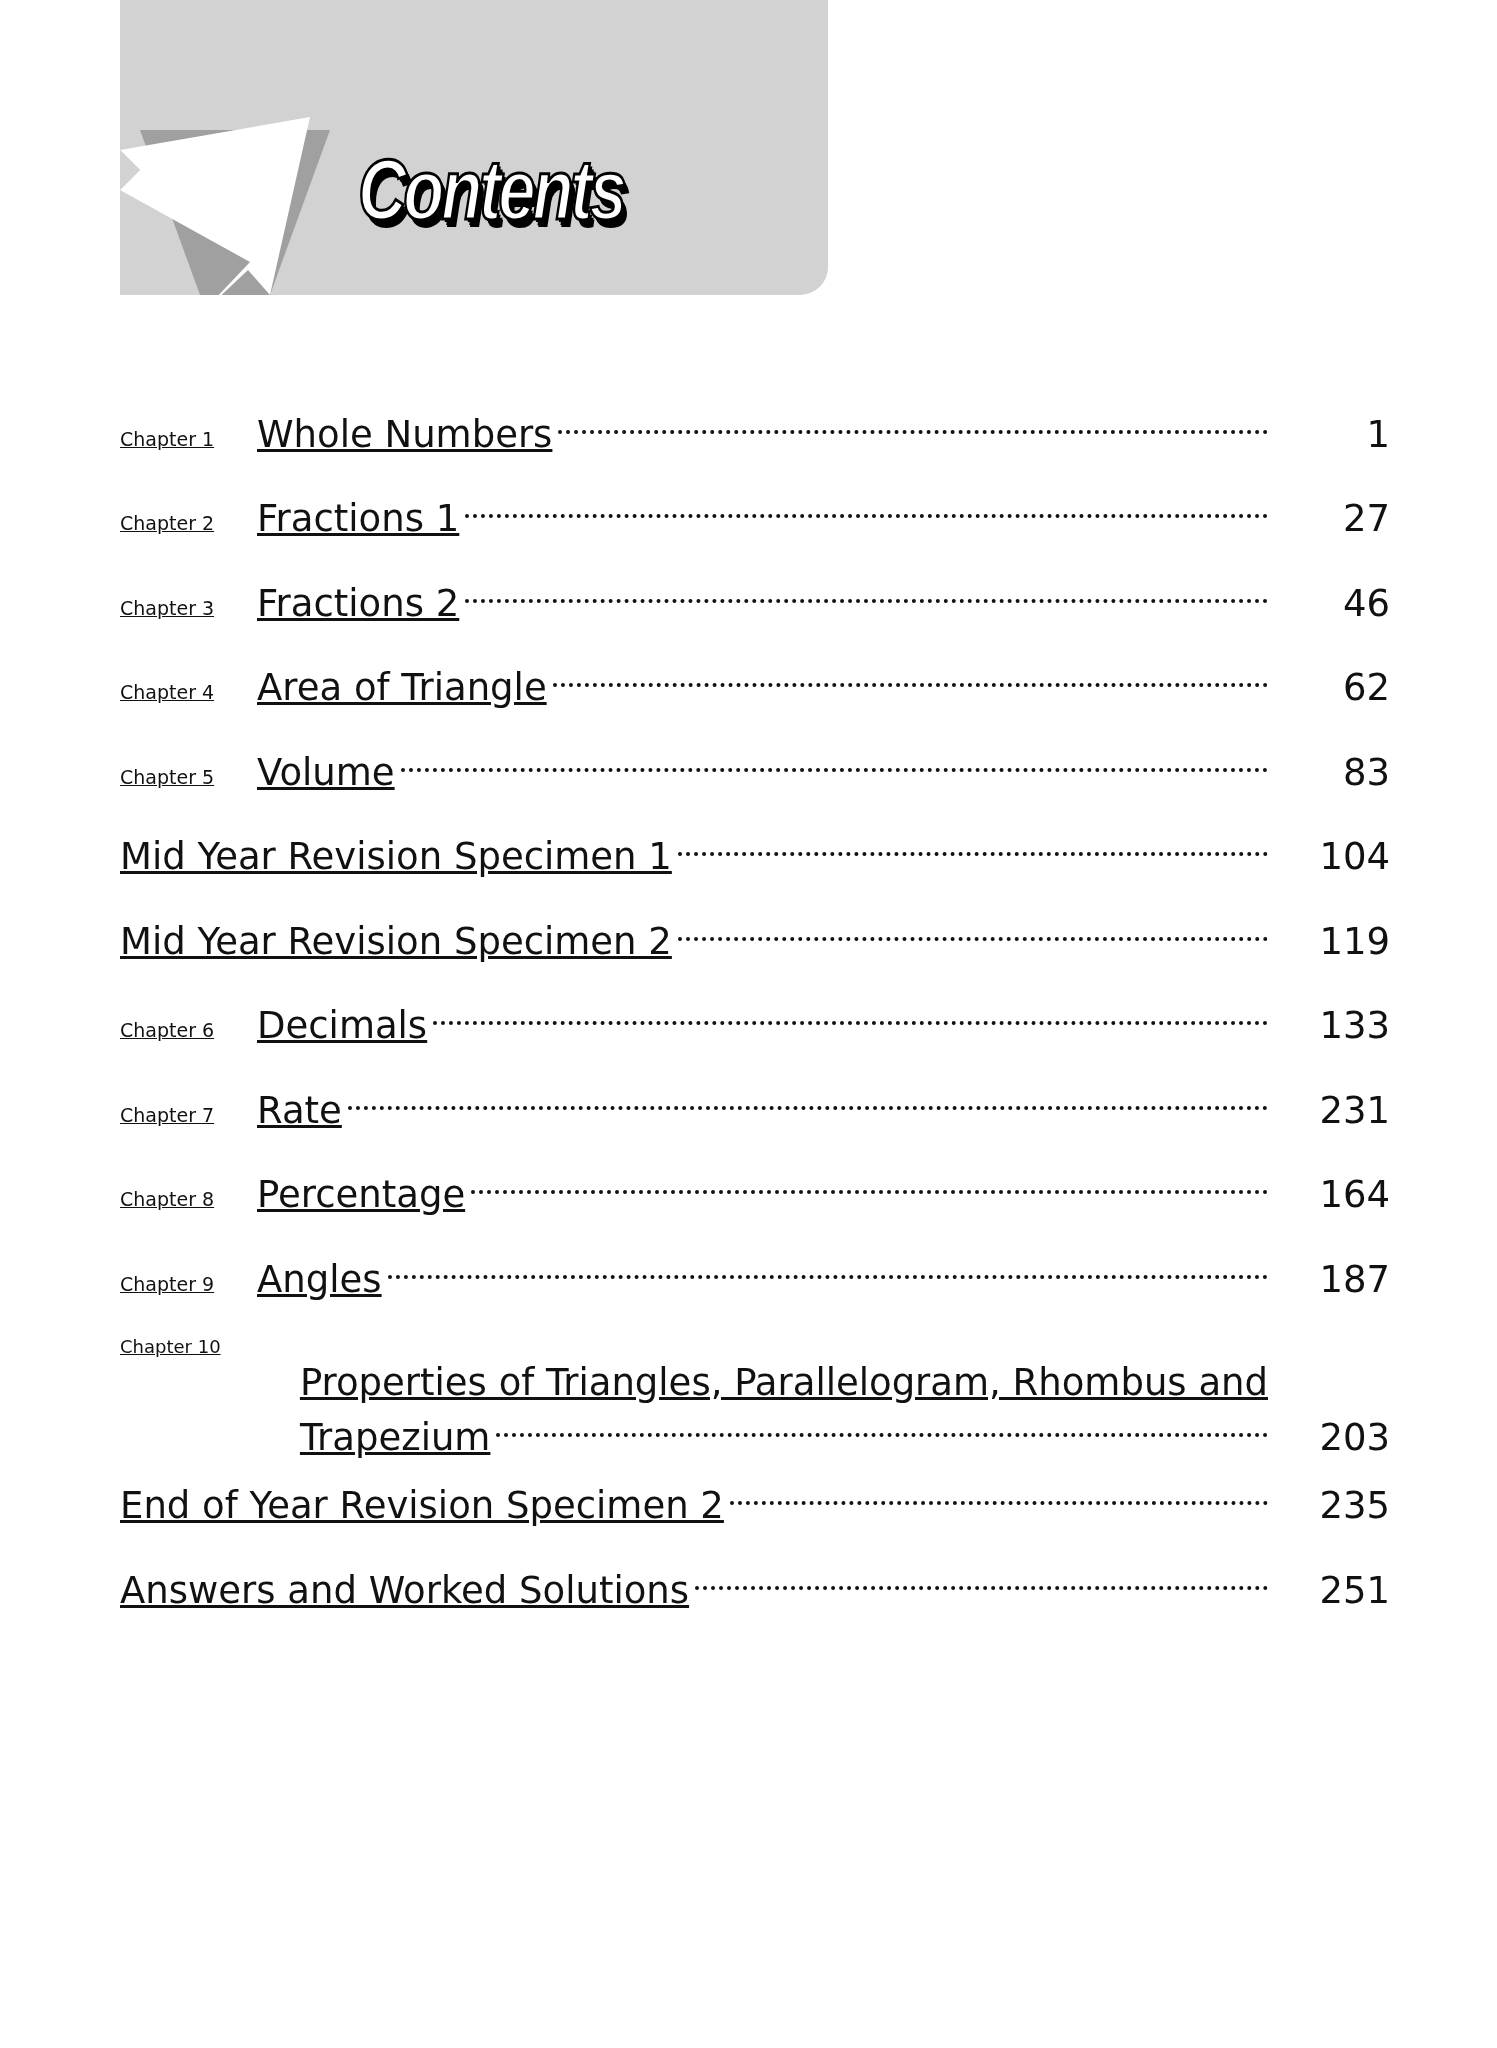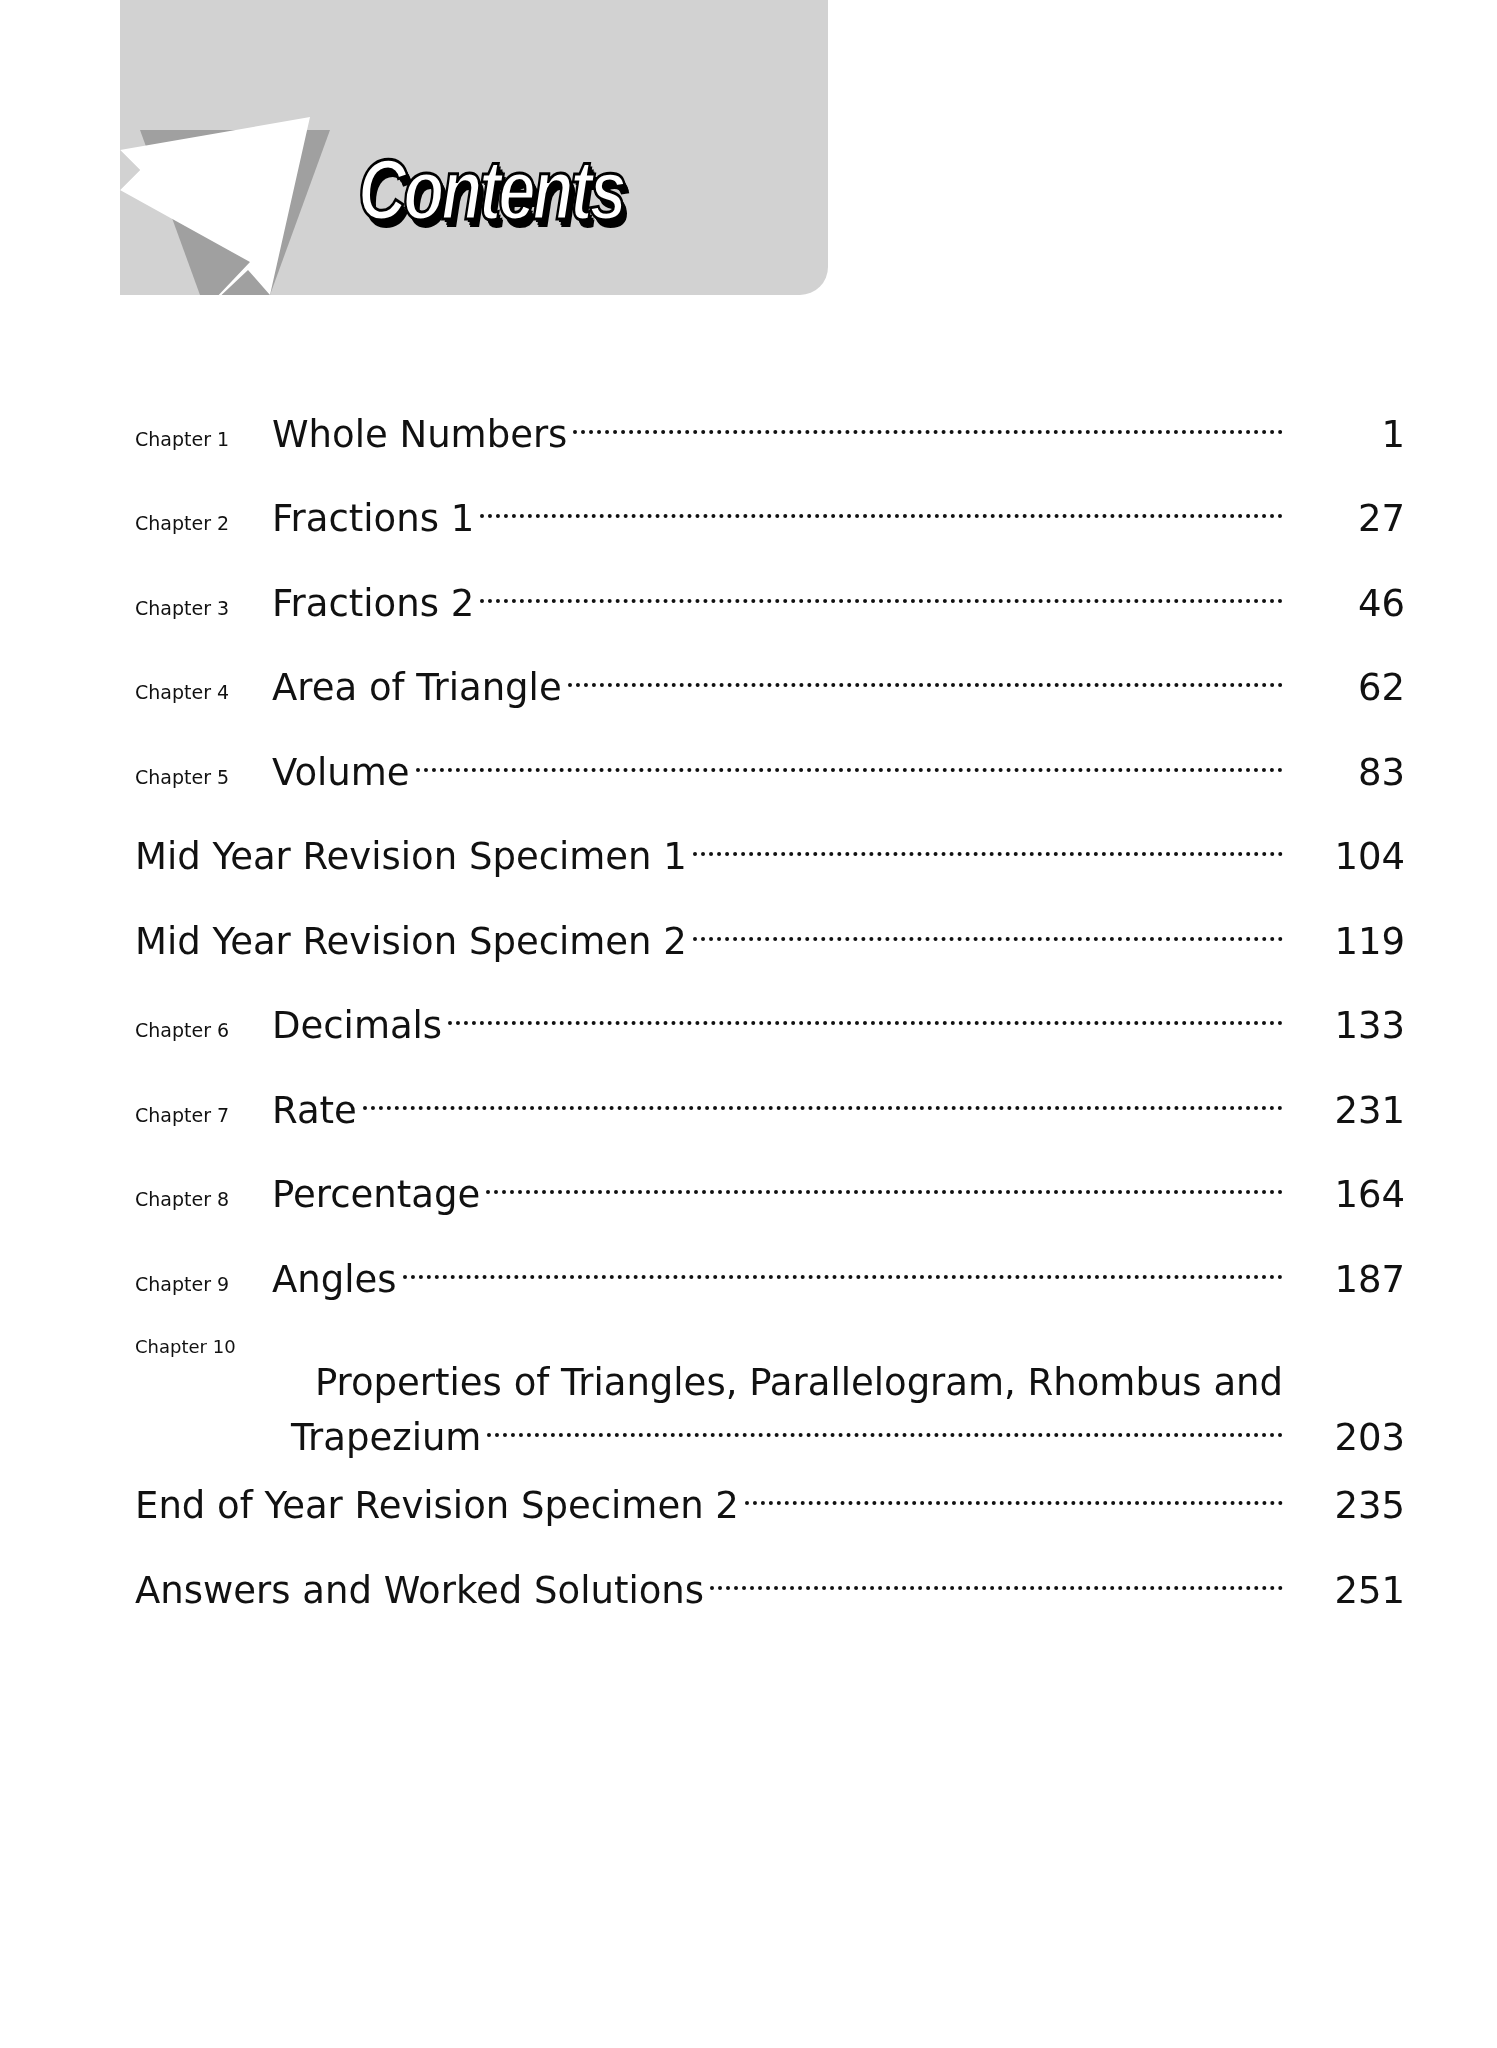--- a/index.html
+++ b/index.html
@@ -6,21 +6,21 @@
   body { width:1497px; height:2048px; position:relative; overflow:hidden;
          font-family:"DejaVu Sans", sans-serif; color:#111; }
   .header-box { position:absolute; left:120px; top:0; width:708px; height:295px;
                 background:#d2d2d2; border-bottom-right-radius:28px; }
   .header-art { position:absolute; left:0; top:0; width:900px; height:320px; }
   .title { position:absolute; left:358px; top:140px; font-family:"Liberation Sans", sans-serif;
            font-weight:bold; font-style:italic; font-size:86px; letter-spacing:-4px;
            color:#fff; transform:scaleX(0.78); transform-origin:left top;
            -webkit-text-stroke:3px #000;
            text-shadow:5px 6px 0 #000, 3px 3px 0 #000, 6px 8px 0 #000; }
-  .toc { position:absolute; left:135px; top:372px; width:1270px; }
+  .toc { position:absolute; left:120px; top:372px; width:1270px;text-decoration:underline; }
   .row { position:relative; height:84.5px; display:flex; align-items:flex-end; }
   .row.double { height:142px;flex-direction:column; }
   .chap { width:137px; font-size:19px; padding-bottom:7px; flex:none; color:#111; }
   .entry { flex:1; display:flex; align-items:center; padding-right:122px; position:relative; }
   .entry.full { padding-left:0; }
   .name { font-size:37px; white-space:nowrap; line-height:1; padding-bottom:4px; }
   .leader { flex:1; border-bottom:4px dotted #111; margin:0 0 9px 6px; min-width:40px; }
   .page { position:absolute; right:0; bottom:4px; font-size:37px; line-height:1; text-align:right; width:110px; }
 </style>
 </head>
@@ -117,21 +117,21 @@
     <span class="chap">Chapter 9</span>
     <div class="entry">
         <span class="name">Angles</span>
         <span class="leader"></span>
         <span class="page">187</span>
       </div>
   </div>
   <div class="row double" style="align-items:flex-end;">
     <span class="chap" style="align-self:flex-start; margin-top:34px; font-size:18px;">Chapter 10</span>
     <div class="entry" style="flex-direction:column; align-items:stretch;">
-      <span class="name" style="margin-bottom:14px;margin-left:24px;">Properties of Triangles, Parallelogram, Rhombus and</span>
+      <span class="name" style="margin-bottom:14px;">Properties of Triangles, Parallelogram, Rhombus and</span>
       <div style="display:flex; align-items:center;">
         <span class="name">Trapezium</span>
           <span class="leader"></span>
       </div>
       <span class="page">203</span>
     </div>
   </div>
   <div class="row">
     <div class="entry full">
         <span class="name">End of Year Revision Specimen 2</span>

